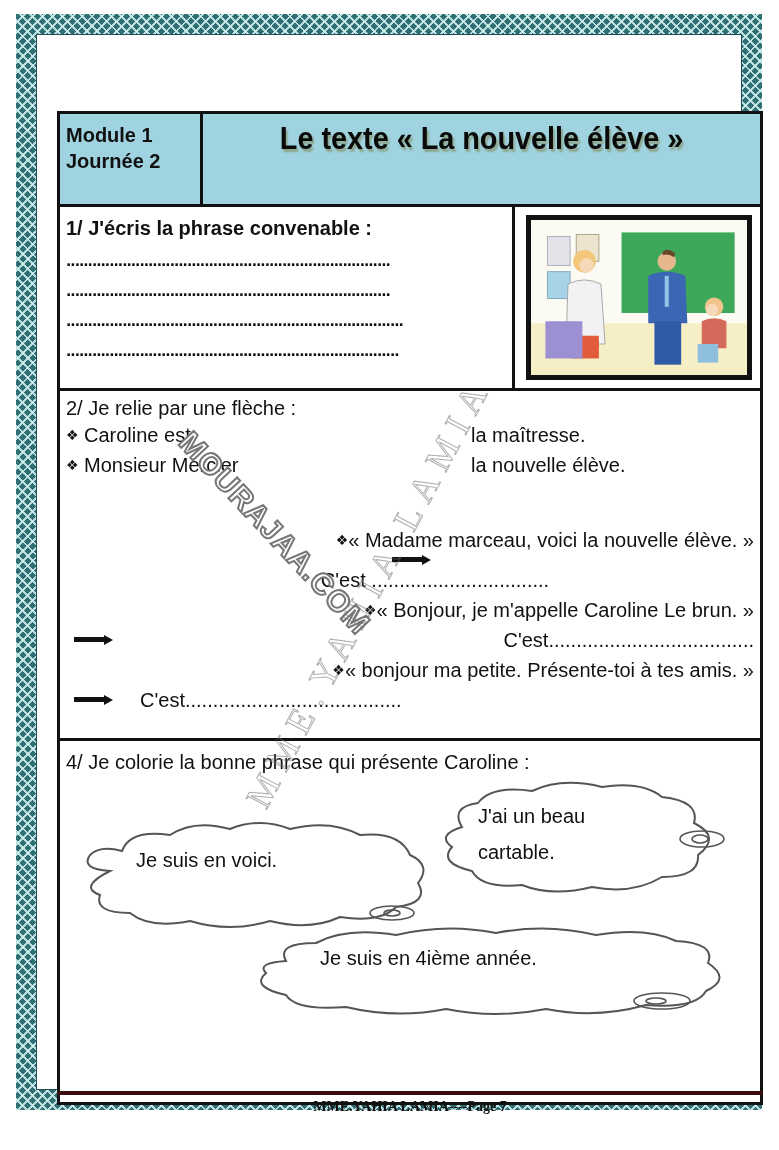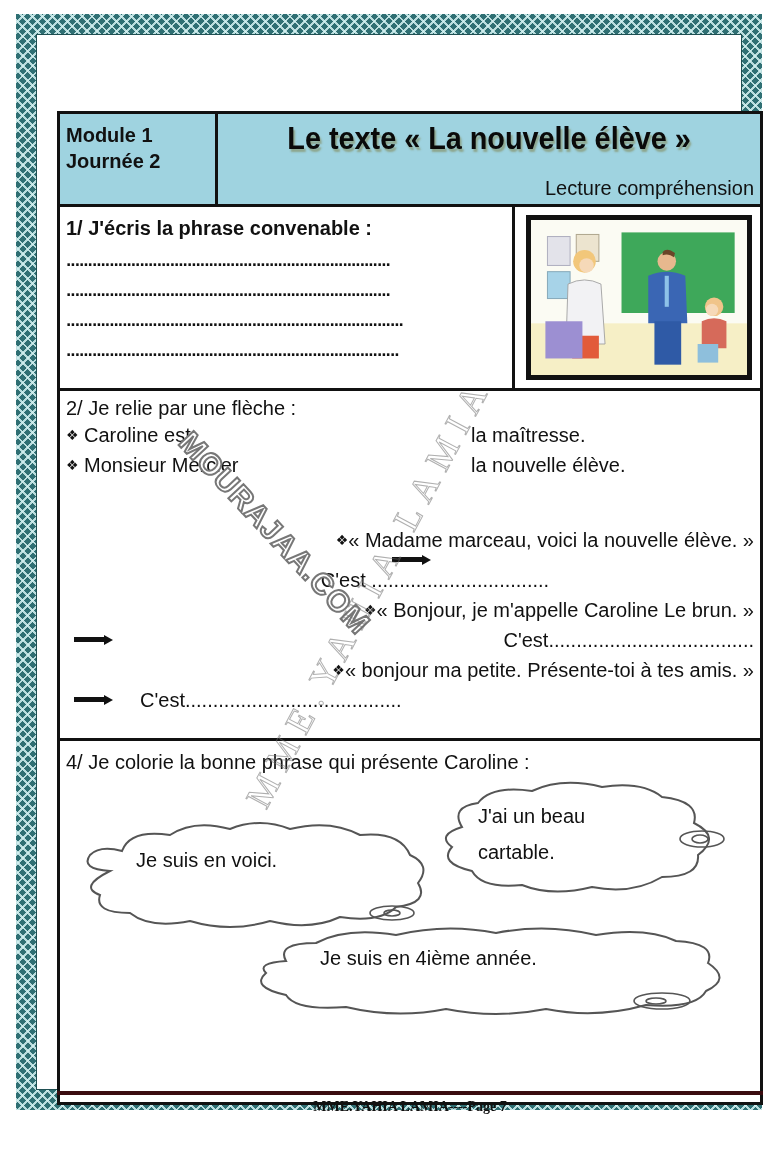--- a/index.html
+++ b/index.html
@@ -20,21 +20,21 @@
   .frame-inner {
     position: absolute; left: 20px; top: 20px; right: 20px; bottom: 20px;
     background: #ffffff; border: 1px solid #1f4f52;
   }
   .header {
     position: absolute; left: 20px; top: 76px; width: 706px; height: 96px;
     border: 3px solid #111; background: #111; box-sizing: border-box;
     display: flex; gap: 3px;
   }
   .hdr-left {
-    width: 155px; background: #9fd3e0; padding: 8px 6px; box-sizing: border-box;
+    width: 140px; background: #9fd3e0; padding: 8px 6px; box-sizing: border-box;
     font-family: "Liberation Sans", sans-serif; font-size: 20px; line-height: 26px; font-weight: bold; color: #111;
   }
   .hdr-right {
     flex: 1; background: #9fd3e0; position: relative;
   }
   .hdr-title {
     position: absolute; left: 0; right: 0; top: 6px; text-align: center;
     font-family: "Liberation Sans", sans-serif; font-weight: bold; font-size: 32px; color: #0a0a0a;
     text-shadow: 2px 3px 2px rgba(120,110,40,0.45);
     transform: scaleX(0.9);
@@ -94,21 +94,20 @@
   <div class="frame-pattern"></div>
   <div class="frame-inner">
 
     <div class="header">
       <div class="hdr-left">
         <div>Module 1</div>
         <div>Journée 2</div>
       </div>
       <div class="hdr-right">
         <div class="hdr-title">Le texte « La nouvelle élève »</div>
-        <div class="hdr-sub">Lecture compréhension</div>
       </div>
     </div>
 
     <div class="section s1">
       <div class="s1-left">
         <div class="q-title">1/ J'écris la phrase convenable :</div>
         <div class="dots">...........................................................................</div>
         <div class="dots">...........................................................................</div>
         <div class="dots">..............................................................................</div>
         <div class="dots">.............................................................................</div>

